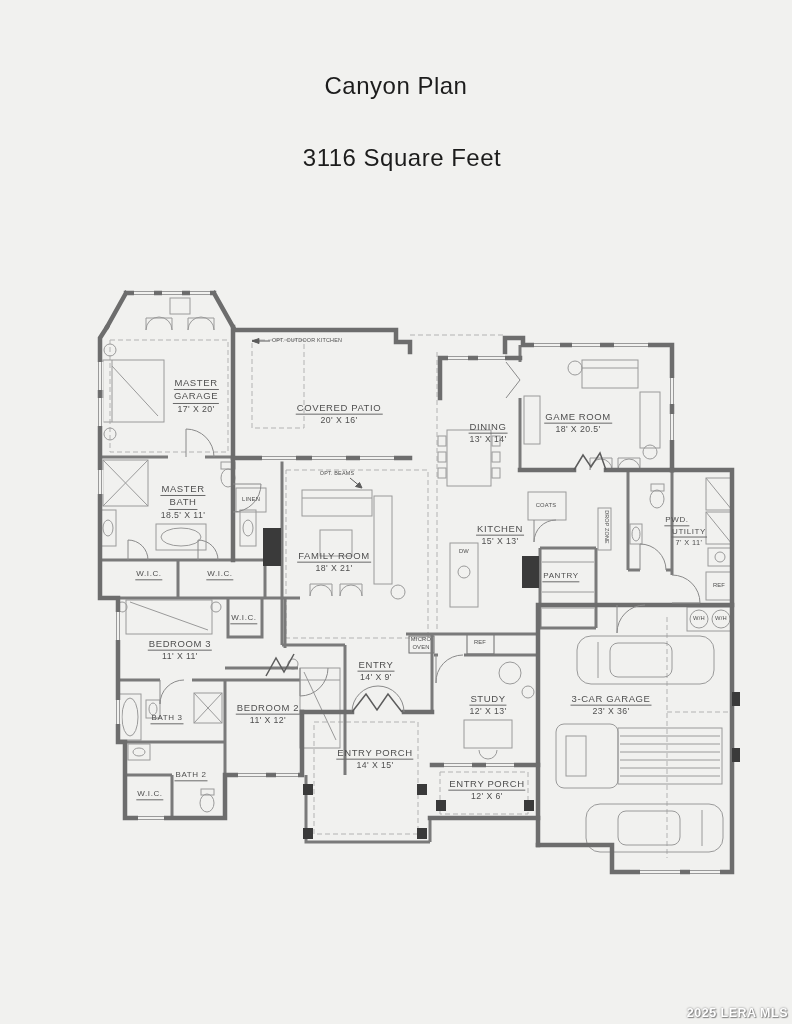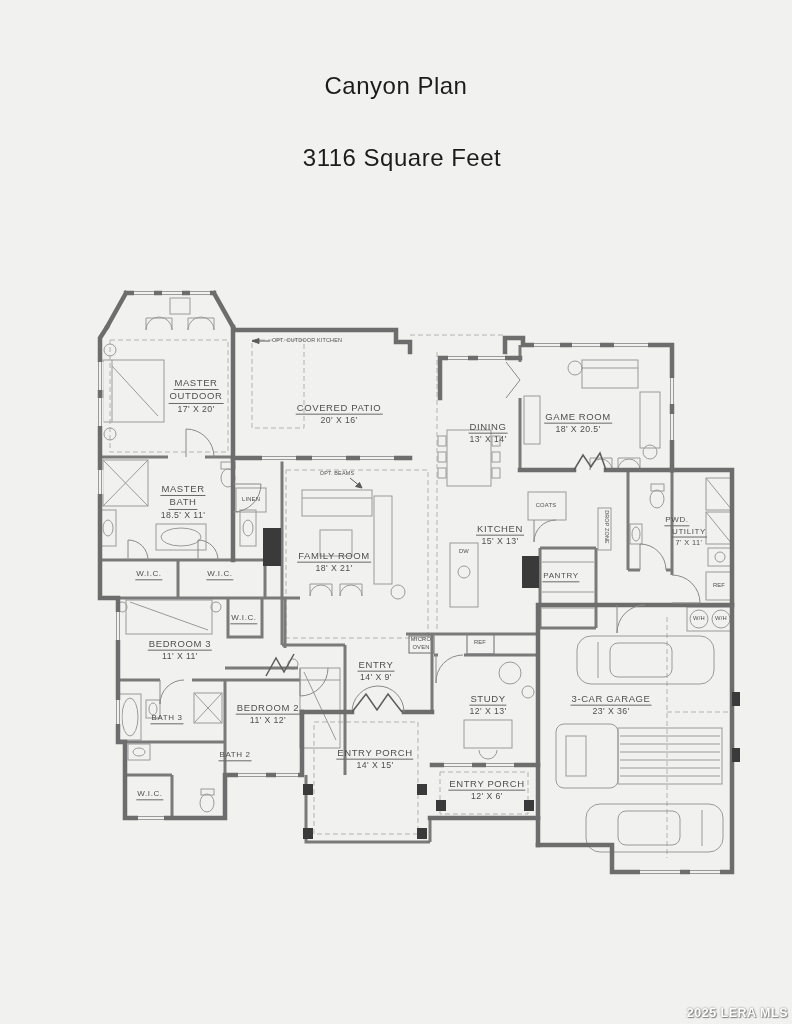--- a/index.html
+++ b/index.html
@@ -360,21 +360,21 @@
         <line x1="270" y1="341" x2="252" y2="341"></line>
         <polygon points="252,341 259,338.5 259,343.5"></polygon>
         <line x1="350" y1="478" x2="361" y2="487"></line>
         <polygon points="362,488 355.5,486.5 359.5,482.5"></polygon>
       </g>
     </svg>
 
     <div id="labels-layer">
         <div class="label lg u" style="left: 196px; top: 396px;">
           <div><span class="nm">MASTER</span></div>
-          <div><span class="nm">OUTDOOR</span></div>
+          <div><span class="nm">GARAGE</span></div>
           <div class="dims">17' X 20'</div>
         </div>
         <div class="label lg u" style="left: 339px; top: 414px;">
           <div><span class="nm">COVERED PATIO</span></div>
           <div class="dims">20' X 16'</div>
         </div>
         <div class="label lg u" style="left: 488px; top: 410px; margin-top: 23px;">
           <div><span class="nm">DINING</span></div>
           <div class="dims">13' X 14'</div>
         </div>
@@ -468,21 +468,21 @@
           <div class="dims">12' X 13'</div>
         </div>
         <div class="label lg u" style="left: 611px; top: 705px;">
           <div><span class="nm">3-CAR GARAGE</span></div>
           <div class="dims">23' X 36'</div>
         </div>
         <div class="label lg u" style="left: 375px; top: 759px;">
           <div><span class="nm">ENTRY PORCH</span></div>
           <div class="dims">14' X 15'</div>
         </div>
-        <div class="label md u" style="left: 191px; top: 756px; margin-left: 44px;">
+        <div class="label md u" style="left: 191px; top: 776px;">
           <div><span class="nm">BATH 2</span></div>
         </div>
         <div class="label lg u" style="left: 487px; top: 790px;">
           <div><span class="nm">ENTRY PORCH</span></div>
           <div class="dims">12' X 6'</div>
         </div>
         <div class="label md u" style="left: 150px; top: 795px;">
           <div><span class="nm">W.I.C.</span></div>
         </div>
       </div>

